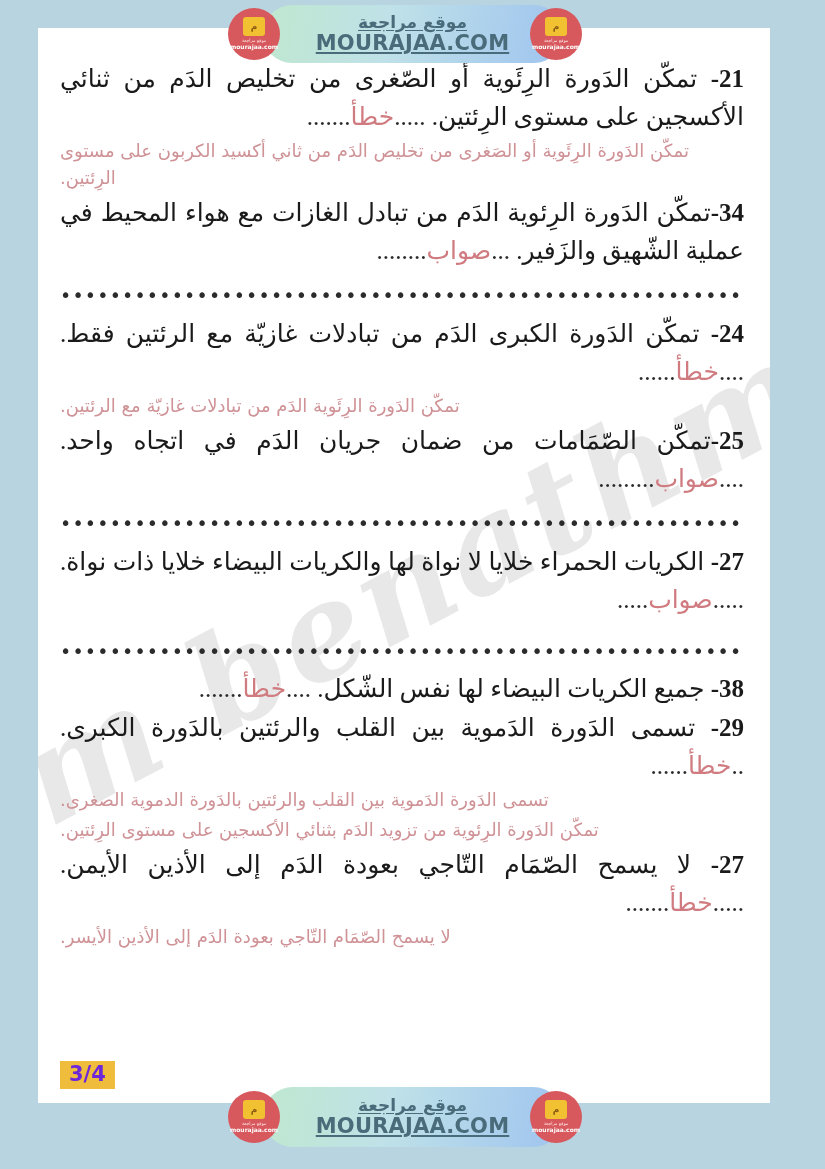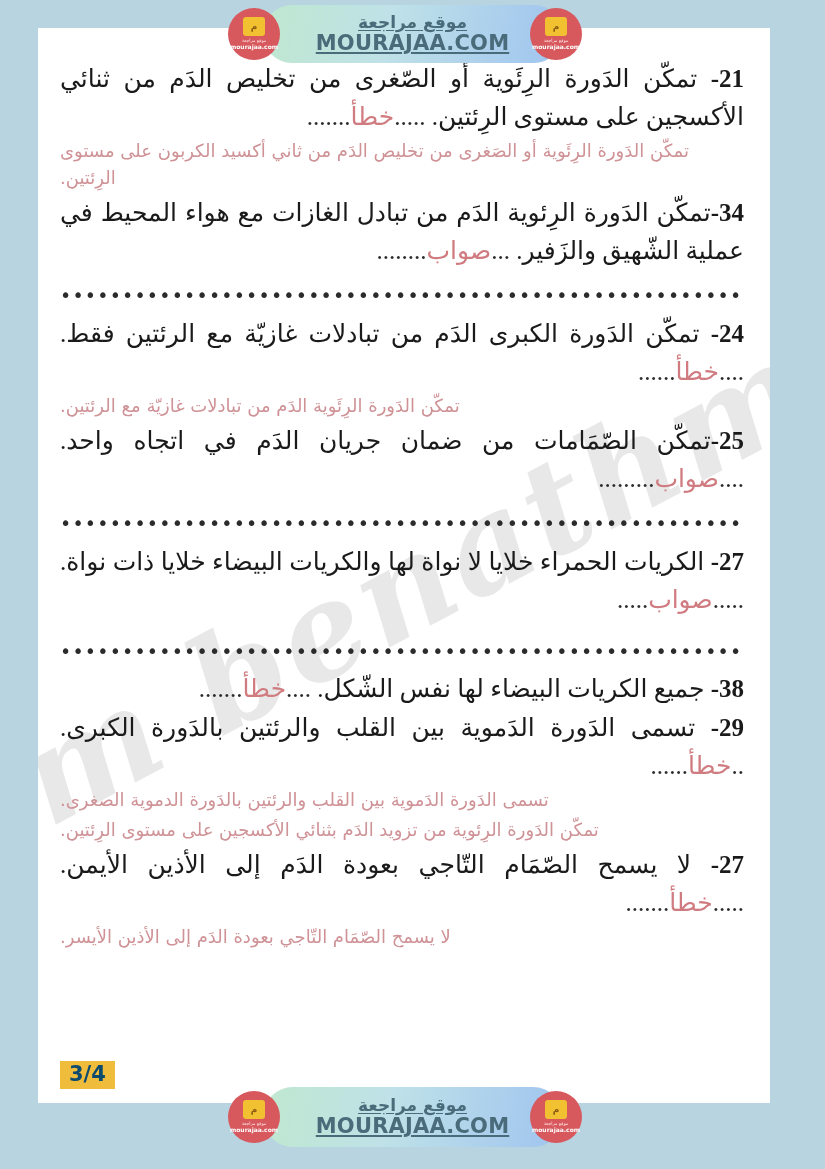--- a/index.html
+++ b/index.html
@@ -100,21 +100,21 @@
   .gap-sm { height: 7px; }
   .gap-md { height: 14px; }
 
   
   .page-badge {
     position: absolute;
     z-index: 4;
     left: 22px;
     bottom: 14px;
     background: #f0bc3c;
-    color: #0c4a6e;
+    color: #6d28d9;
     font-family: "DejaVu Sans", sans-serif;
     font-size: 21px;
     font-weight: 700;
     padding: 2px 9px 3px 9px;
     line-height: 1.1;
     direction: ltr;
   }
 
   
   .banner {

